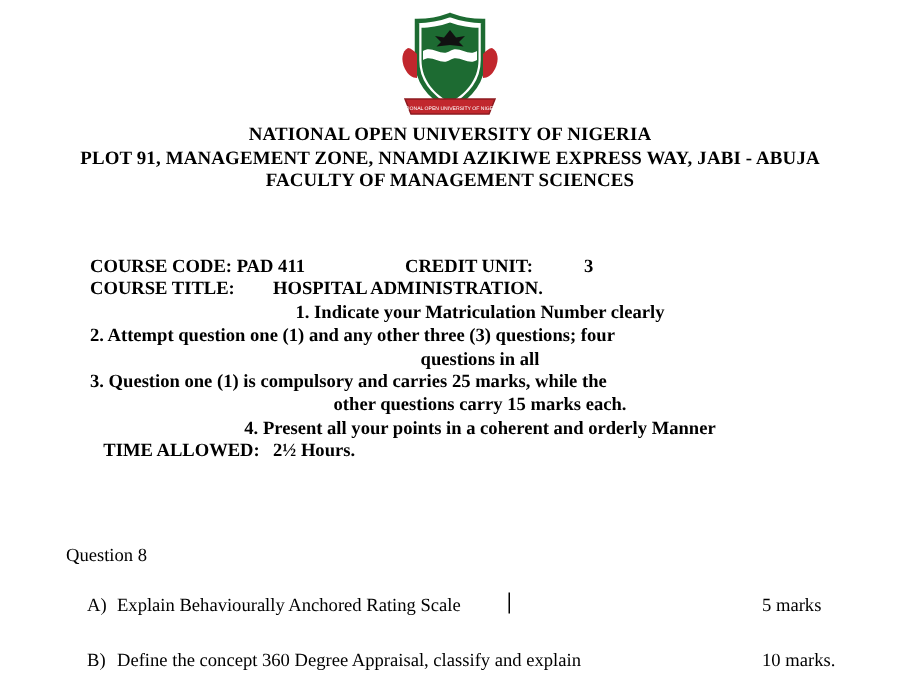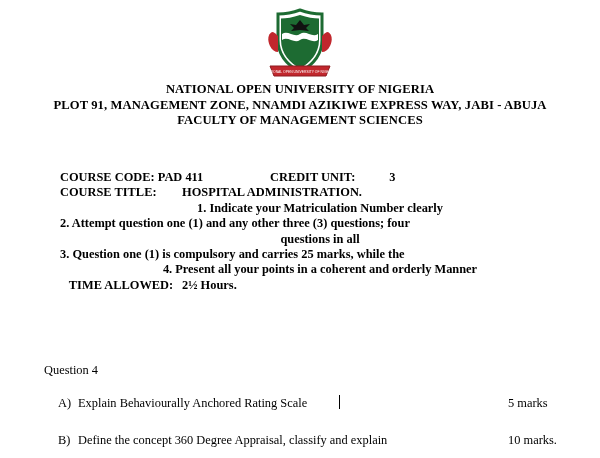--- a/index.html
+++ b/index.html
@@ -189,32 +189,33 @@
       <span class="lbl-title">COURSE TITLE:</span>
       <span>HOSPITAL ADMINISTRATION.</span>
     </div>
 
     <div class="info-row">
       <span class="instr-list">
         <div class="line nojust">1. Indicate your Matriculation Number clearly</div>
         <div class="line">2. Attempt question one (1) and any other three (3) questions; four</div>
         <div class="line nojust">questions in all</div>
         <div class="line">3. Question one (1) is compulsory and carries 25 marks, while the</div>
+        <div class="line nojust">other questions carry 15 marks each.</div>
         <div class="line nojust">4. Present all your points in a coherent and orderly Manner</div>
       </span>
     </div>
 
     <div class="info-row time-row">
       <span class="lbl-time">TIME ALLOWED:</span>
       <span>2½ Hours.</span>
     </div>
   </div>
 
   <div class="question-block">
-    <div class="q-title">Question 4</div>
+    <div class="q-title">Question 8</div>
 
     <div class="q-item">
       <span class="q-label">A)</span>
       <span class="q-text">Explain  Behaviourally Anchored Rating Scale</span>
       <span class="caret"></span>
       <span class="q-marks">5 marks</span>
     </div>
 
     <div class="q-item">
       <span class="q-label">B)</span>

